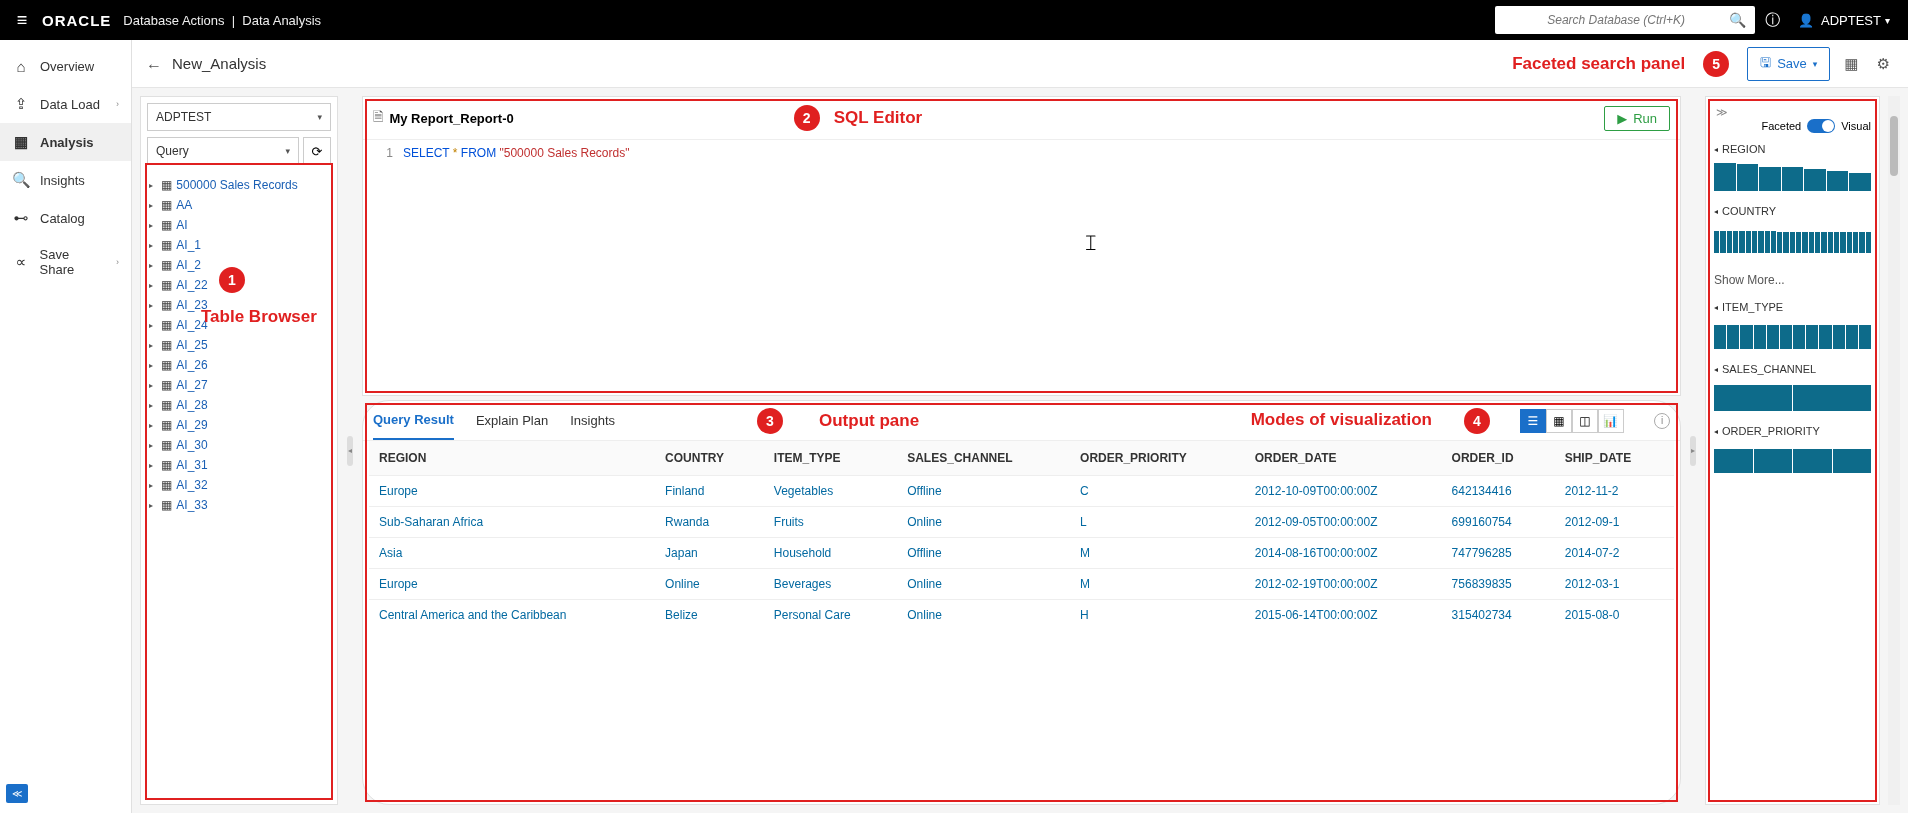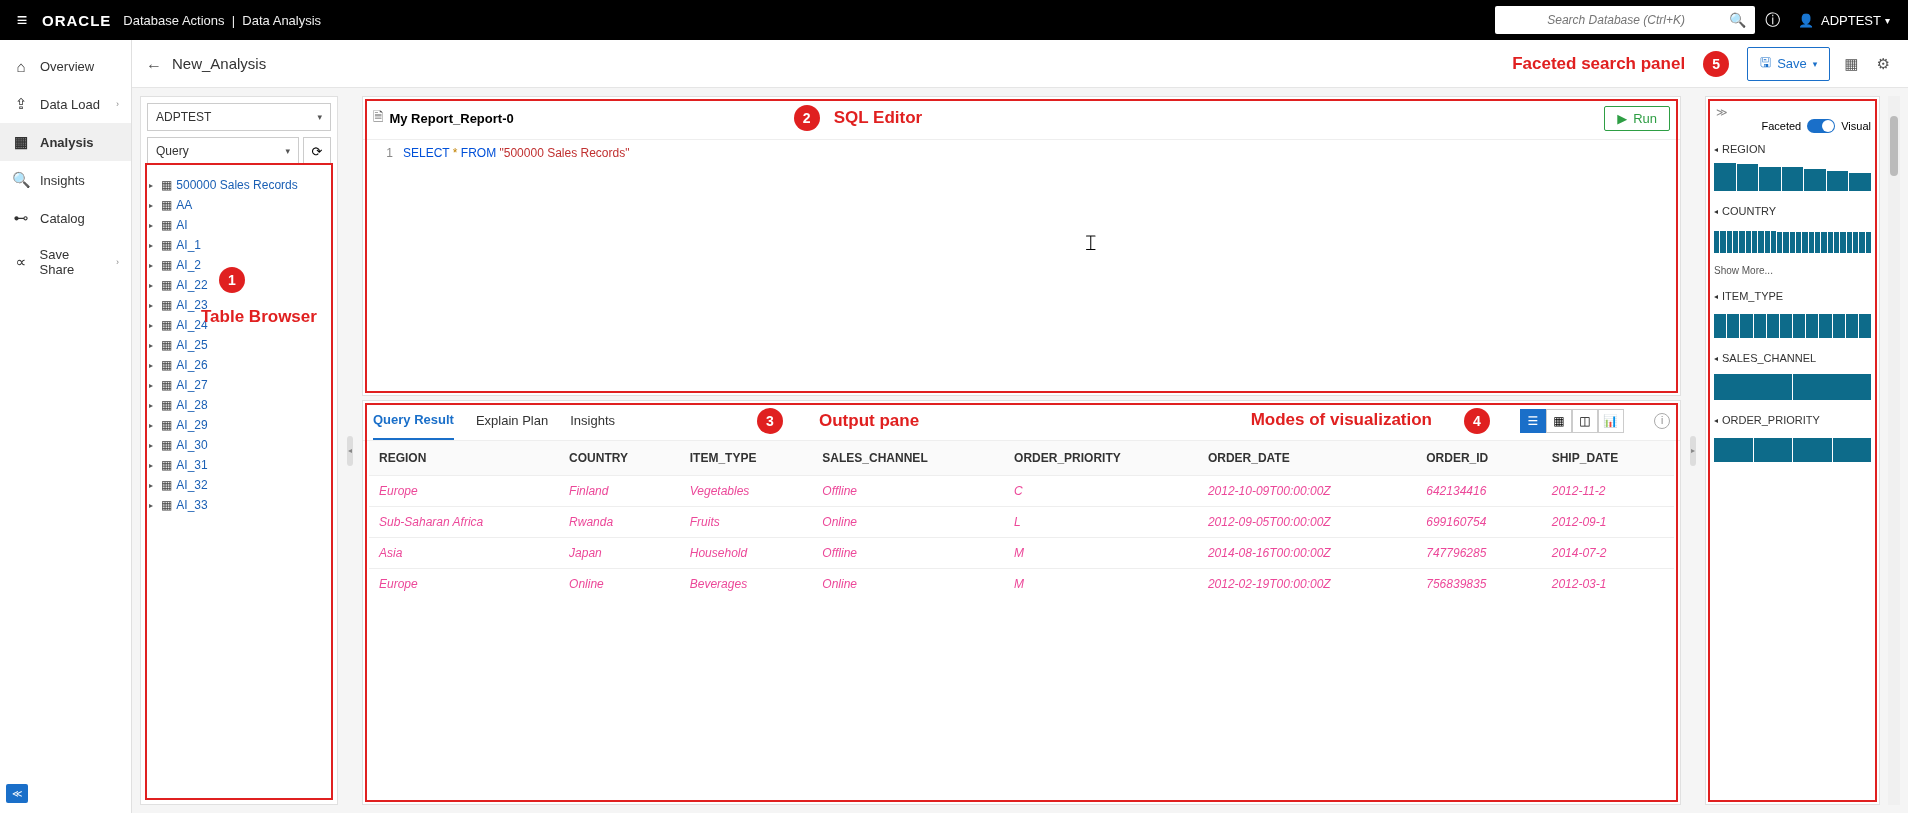--- a/index.html
+++ b/index.html
@@ -77,33 +77,33 @@
 .output .otabs .tab { color:#333; cursor:pointer; height:100%; display:flex; align-items:center;}
 .output .otabs .tab.active { color:#1a6fc9; font-weight:600; border-bottom:2px solid #1a6fc9;}
 .output .otabs .spacer{flex:1;}
 .output .otabs .info { cursor:pointer; color:#888; border:1px solid #aaa; border-radius:50%; width:16px; height:16px; display:flex; align-items:center; justify-content:center; font-size:10px;}
 .output .vizrow { display:flex; justify-content:flex-end; padding:4px 10px 0 10px; gap:0;}
 .output .vizrow .vbtn { border:1px solid #ccc; width:26px; height:24px; display:flex; align-items:center; justify-content:center; cursor:pointer; font-size:12px;}
 .output .vizrow .vbtn.active { background:#1a6fc9; color:#fff; border-color:#1a6fc9;}
 .output .tablewrap { flex:1; overflow:auto; padding:0 6px;}
 .output table { border-collapse:collapse; width:100%; font-size:12px;}
 .output th { text-align:left; padding:10px 10px; color:#333; font-weight:600; background:#fafafa;}
-.output td { padding:8px 10px; border-top:1px solid #eee; color:#ec4899; white-space:nowrap;font-style:italic;}
+.output td { padding:8px 10px; border-top:1px solid #eee; color:#0369a1; white-space:nowrap;}
 
 
 .faceted { width:175px; background:#fff; border:1px solid #e0e0e0; padding:8px; overflow-y:auto; font-size:12px;}
 .faceted .tglrow { display:flex; align-items:center; gap:6px; font-size:11px; margin-bottom:10px; justify-content:flex-end;}
 .faceted .toggle { width:28px; height:14px; background:#1a6fc9; border-radius:7px; position:relative;}
 .faceted .toggle::after{content:''; position:absolute; right:1px; top:1px; width:12px; height:12px; background:#fff; border-radius:50%;}
 .faceted .facet { margin-bottom:14px;}
 .faceted .facet .fh { display:flex; align-items:center; gap:4px; font-size:11px; color:#333; margin-bottom:6px;}
 .faceted .facet .fh .tri{font-size:8px;}
 .faceted .bars { display:flex; align-items:flex-end; gap:1px; height:30px;}
 .faceted .bars .b { background:#0d6b8a; flex:1;}
-.faceted .more { color:#555; font-size:10px; margin-top:12px; cursor:pointer;}
+.faceted .more { color:#555; font-size:12px; margin-top:20px; cursor:pointer;}
 
 
 .cursor-ibeam { position:absolute; font-size:22px; color:#000; font-family:serif; z-index:70;}
 .splitter { width:8px; display:flex; align-items:center; justify-content:center;}
 .splitter .grip { width:6px; height:30px; background:#ddd; border-radius:3px; cursor:col-resize; font-size:8px; color:#888; display:flex; align-items:center; justify-content:center;}
 .expand-handle { font-size:11px; color:#888; cursor:pointer; padding:2px;}
 
 
 .sb-v { width:12px; background:#f0f0f0; display:flex; flex-direction:column; align-items:center;}
 .sb-v .thumb{ width:8px; background:#bbb; border-radius:4px; margin-top:20px; height:60px;}
@@ -306,21 +306,21 @@
             </button>
           </div>
           <div class="ecode">
             <div class="ln">1</div>
             <div class="code"><span class="kw-sel">SELECT</span> <span class="kw-star">*</span> <span class="kw-from">FROM</span> <span class="kw-str">"500000 Sales Records"</span></div>
             <span class="cursor-ibeam" style="left:720px; top:90px;">𝙸</span>
           </div>
           <div class="anno-box" style="left:2px; right:2px; top:2px; bottom:2px;"></div>
         </div>
 
-        <div class="output" style="position:relative;">
+        <div class="output" style="position:relative;border-radius:27px;">
           <div class="otabs">
             <div class="tab active">Query Result</div>
             <div class="tab">Explain Plan</div>
             <div class="tab">Insights</div>
             <div class="anno-badge" style="position:static; margin-left:120px;">3</div>
             <div class="anno-text" style="position:static; margin-left:14px;">Output pane</div>
             <div class="spacer"></div>
             <div class="anno-text" style="position:static; margin-right:10px; text-align:right; line-height:1.1;">Modes of visualization</div>
             <div class="anno-badge" style="position:static; margin-right:8px;">4</div>
             <div class="vizrow" style="padding:0;">
@@ -379,20 +379,30 @@
                   <tr>
                     <td>Europe</td>
                     <td>Online</td>
                     <td>Beverages</td>
                     <td>Online</td>
                     <td>M</td>
                     <td>2012-02-19T00:00:00Z</td>
                     <td>756839835</td>
                     <td>2012-03-1</td>
                   </tr>
+                  <tr>
+                    <td>Central America and the Caribbean</td>
+                    <td>Belize</td>
+                    <td>Personal Care</td>
+                    <td>Online</td>
+                    <td>H</td>
+                    <td>2015-06-14T00:00:00Z</td>
+                    <td>315402734</td>
+                    <td>2015-08-0</td>
+                  </tr>
                 </tbody>
             </table>
           </div>
           <div class="anno-box" style="left:2px; right:2px; top:2px; bottom:2px;"></div>
         </div>
       </div>
 
       <div class="splitter">
           <div class="grip">▸</div>
         </div>

